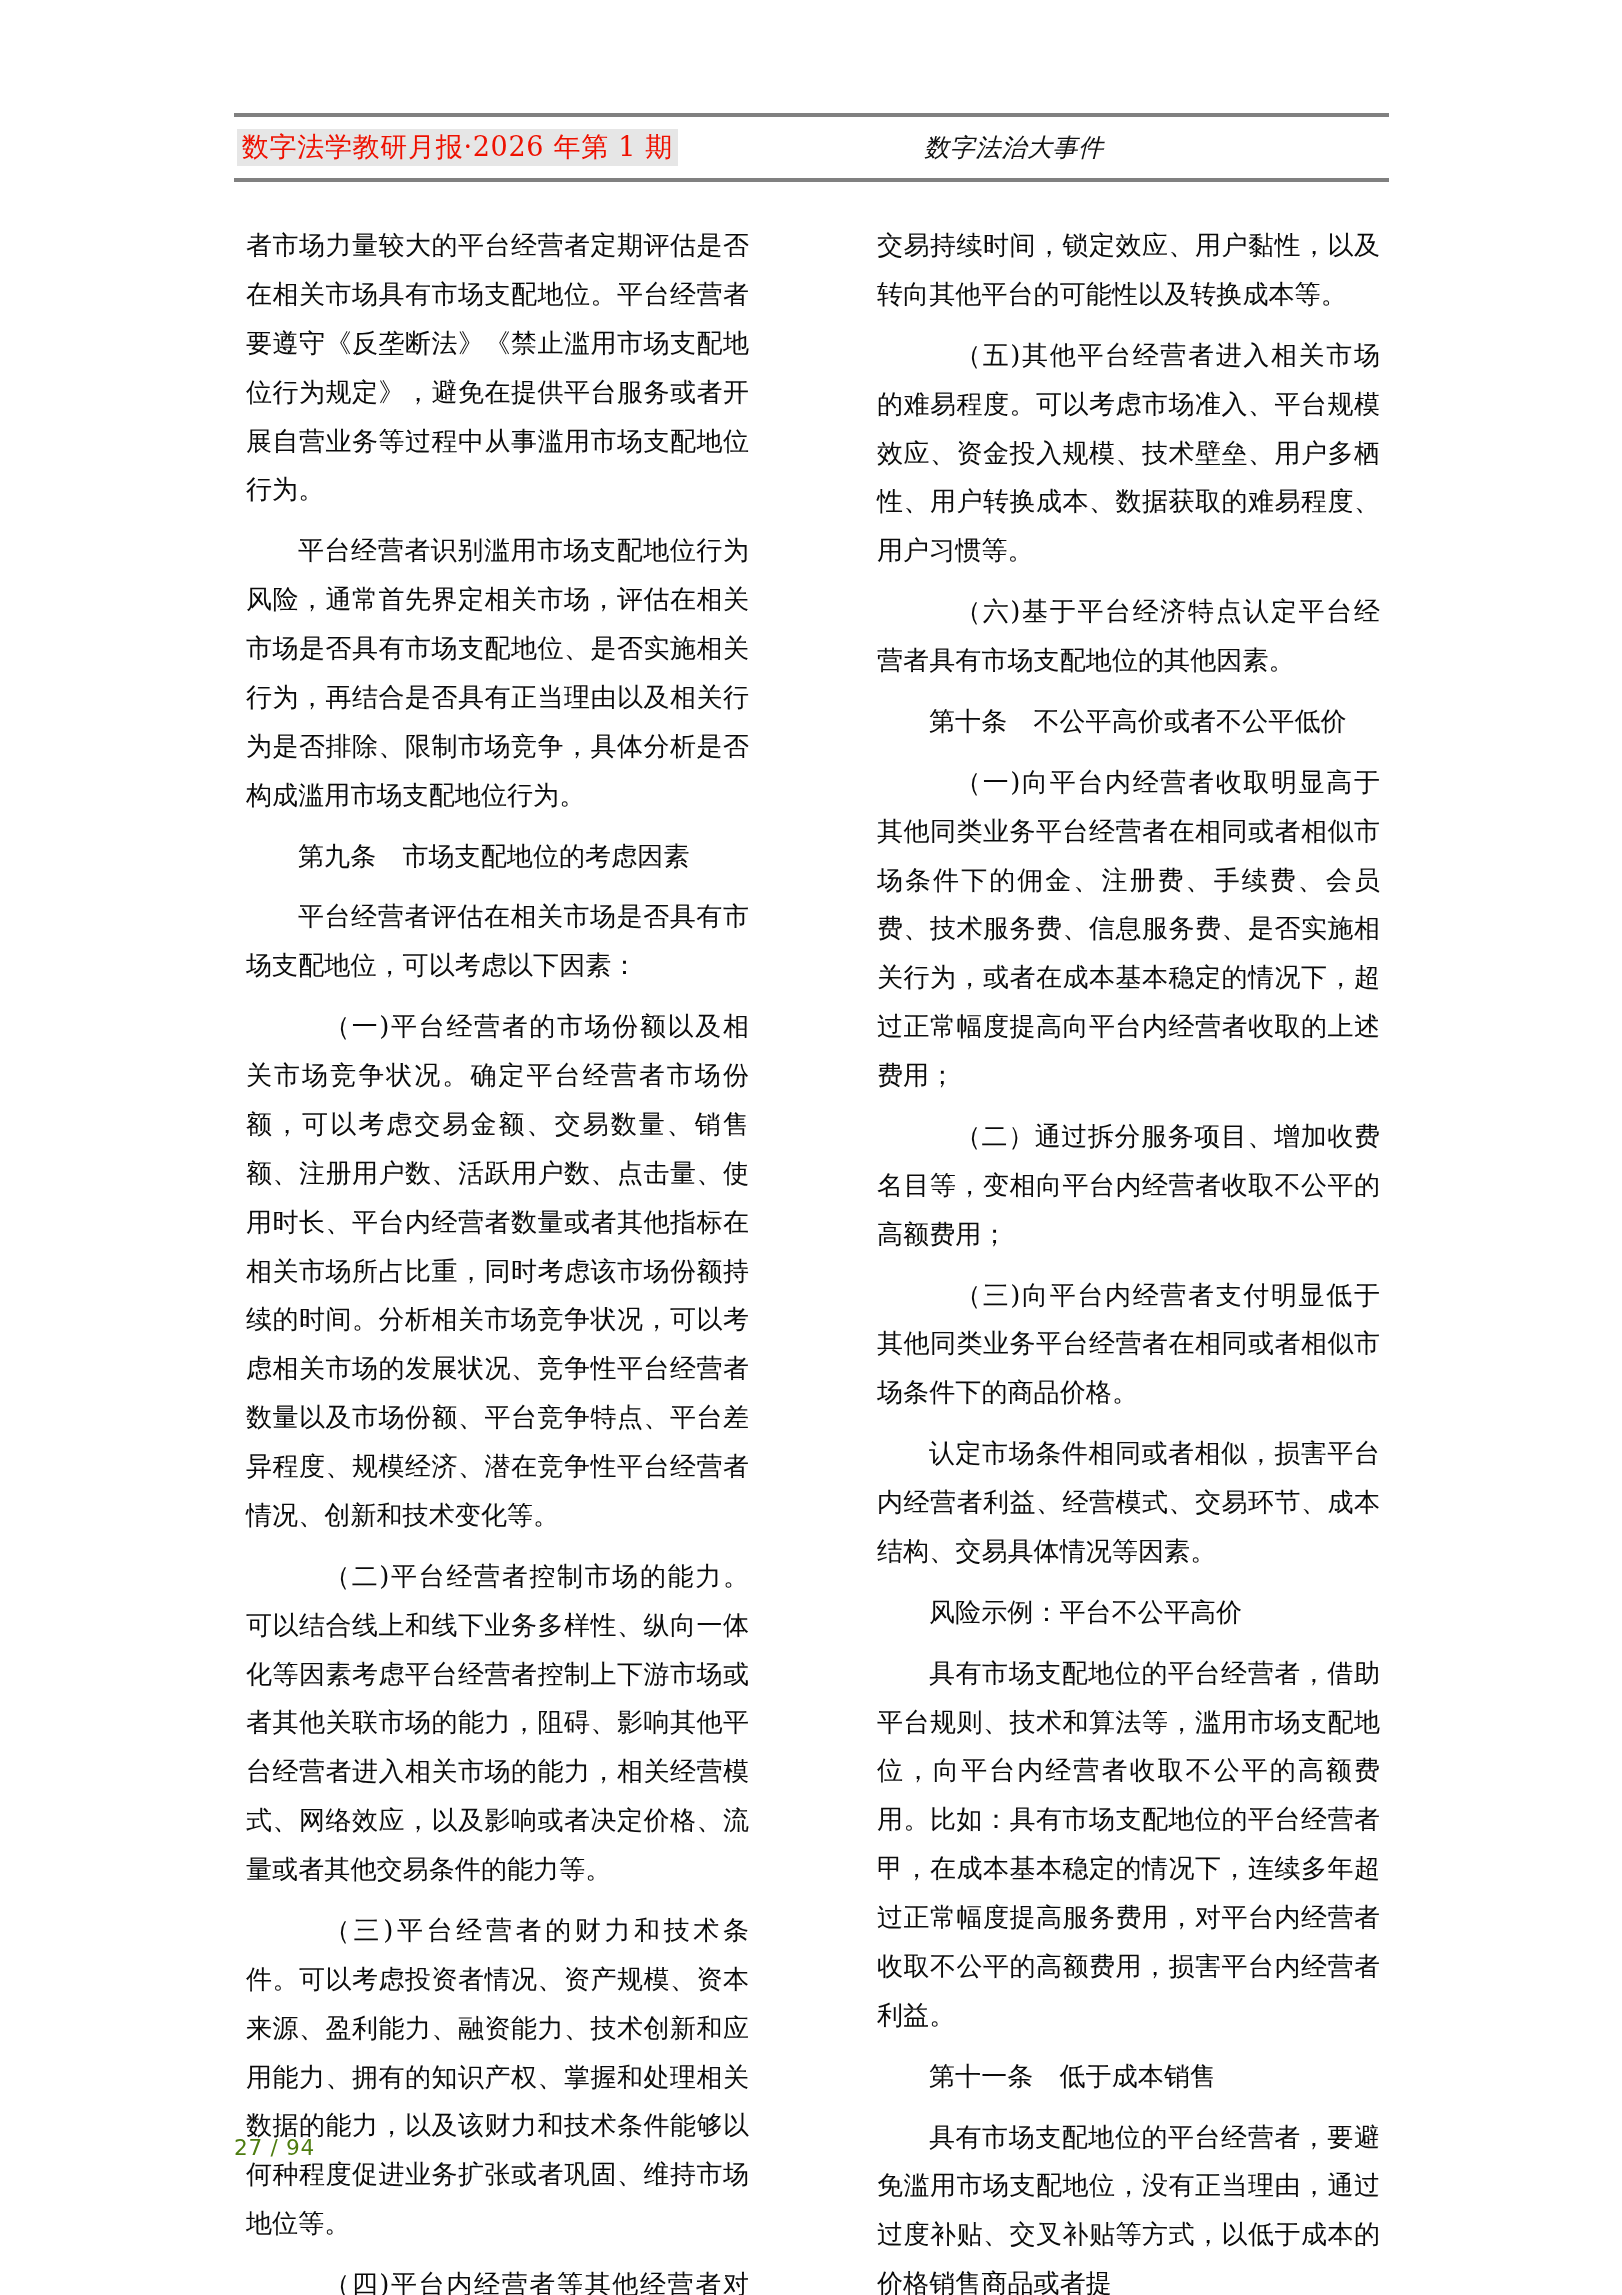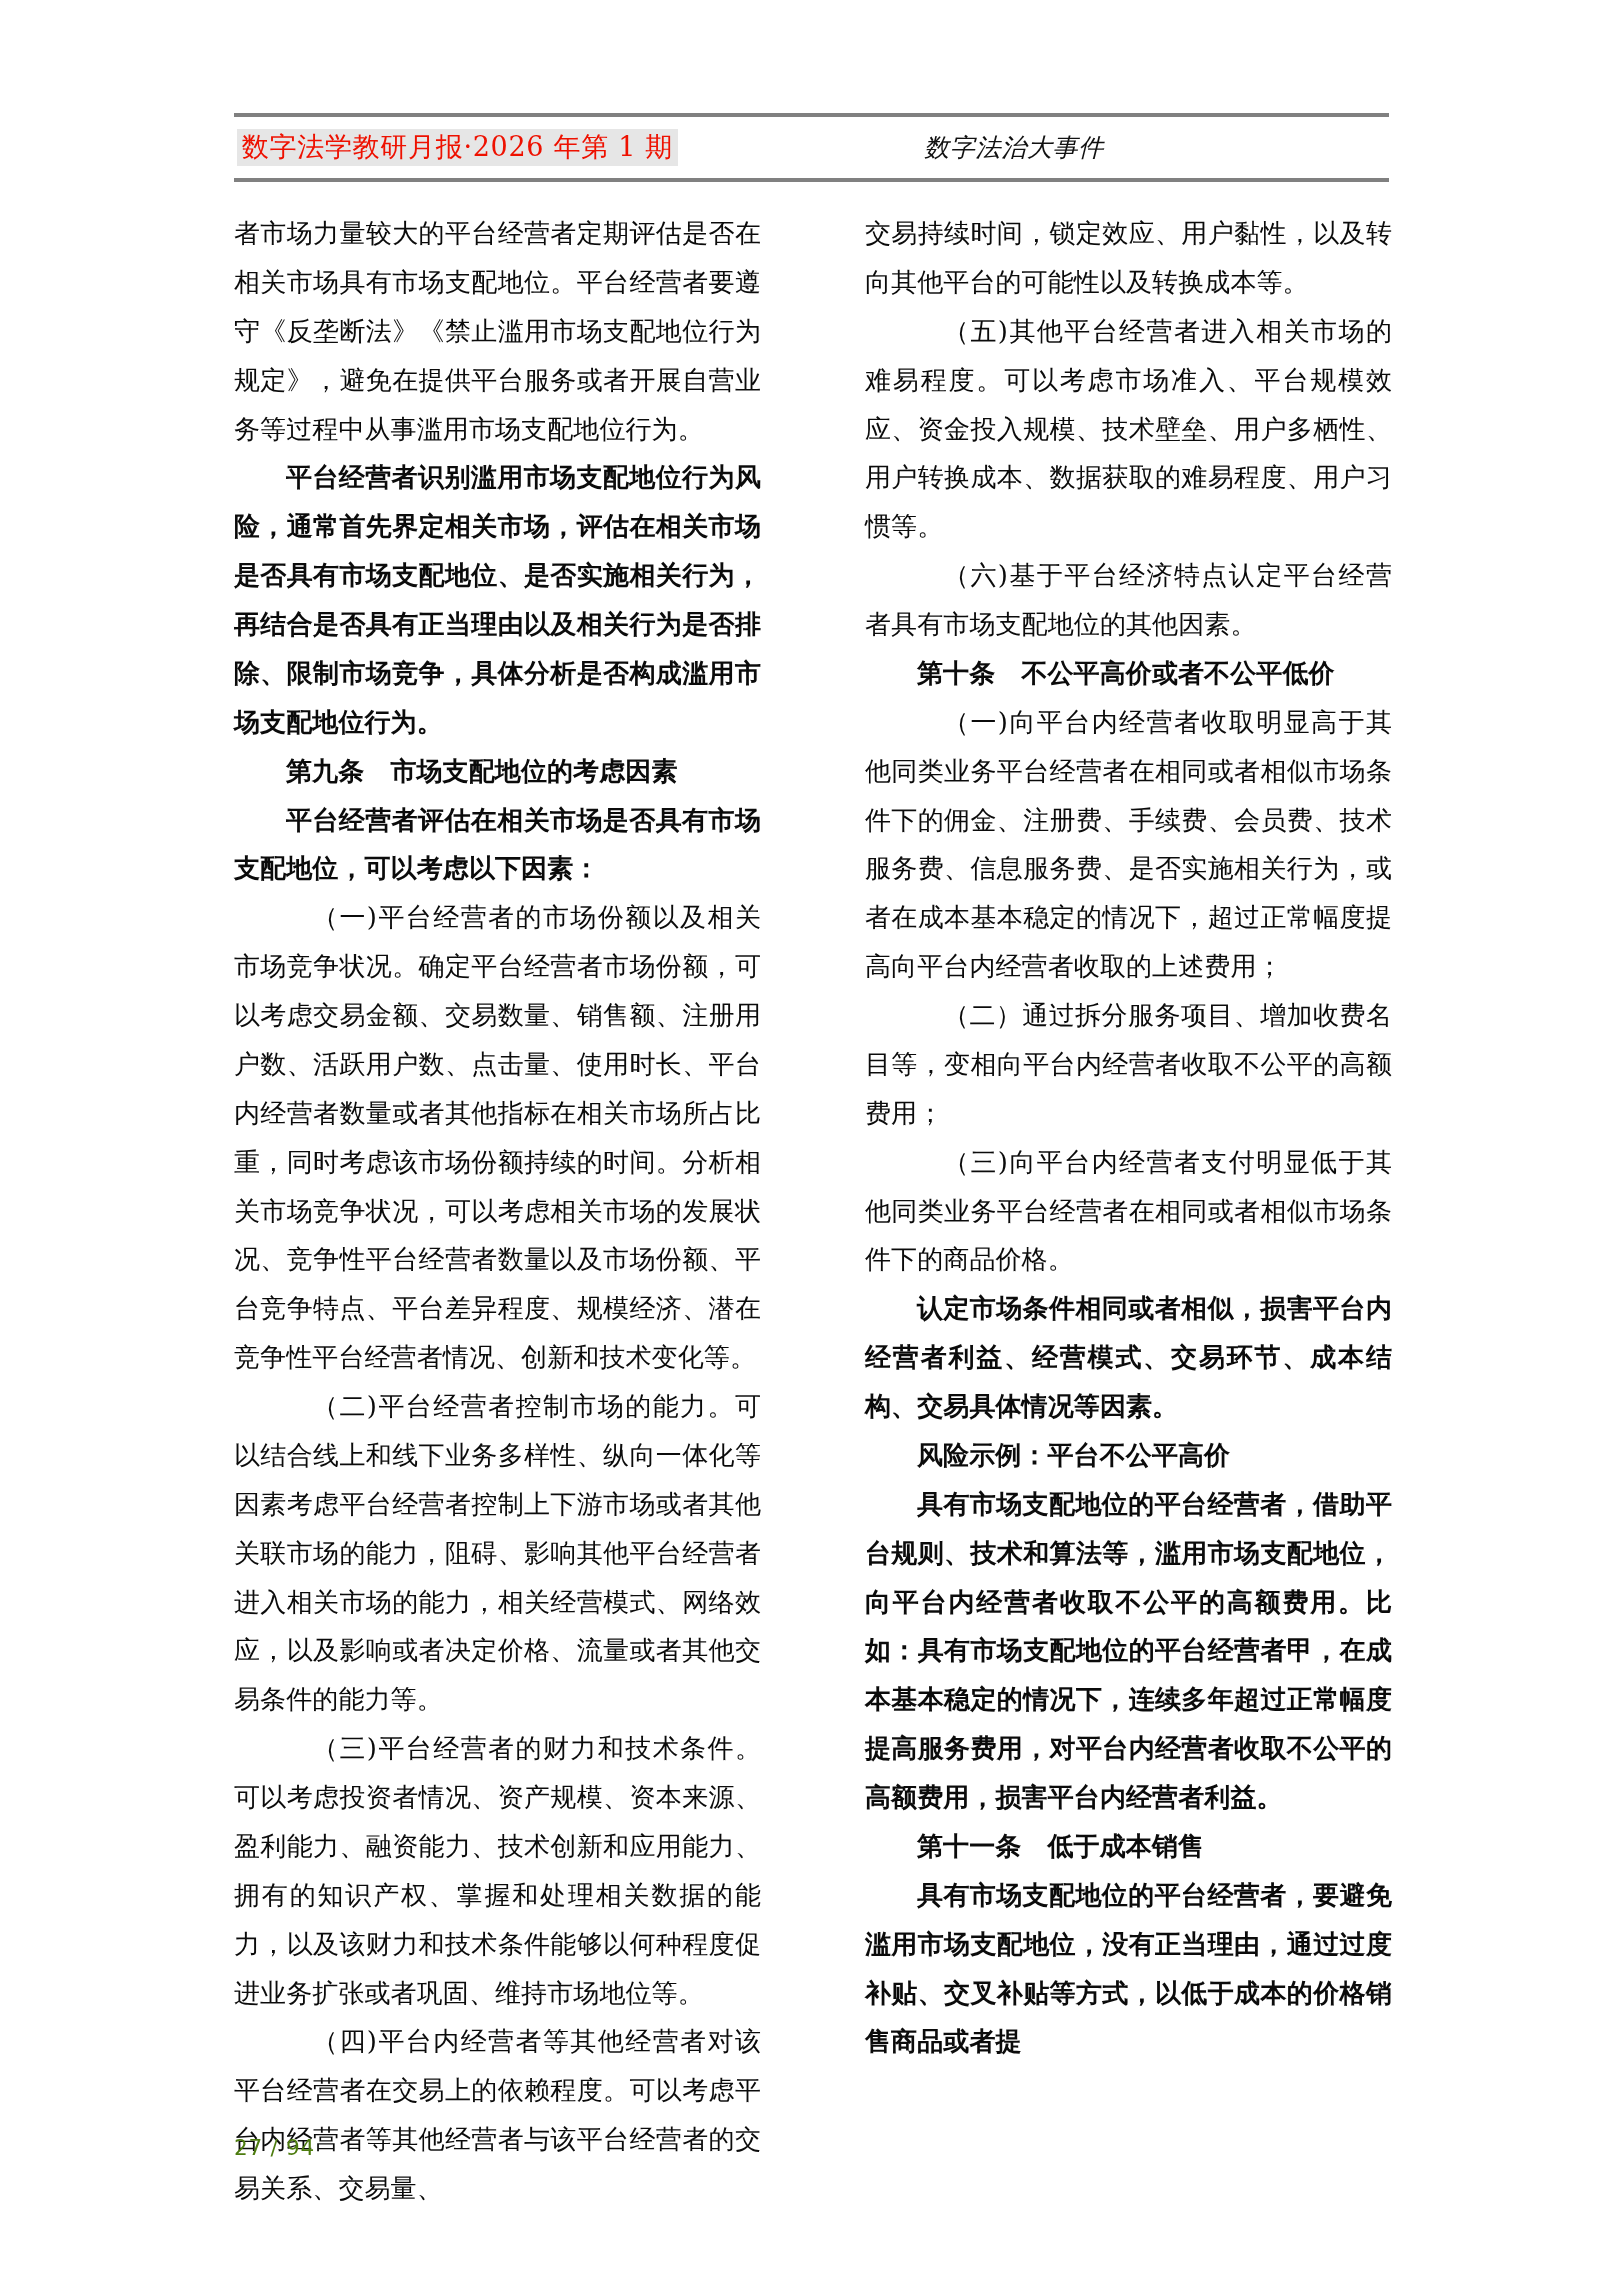--- a/index.html
+++ b/index.html
@@ -60,30 +60,30 @@
     top: 209px;
     width: 1158px;
     height: 1924px;
     display: flex;
     justify-content: space-between;
   }
   .col {
     width: 527px;
   }
   .col p {
-    margin: 0;
+    margin: 12px;
     font-size: 26px;
     line-height: 1.88;
     color: #0b0b0b;
     text-align: justify;
     text-justify: inter-character;
     letter-spacing: 0.1px;
     font-family: "DejaVu Serif", "Liberation Serif", serif;
   }
-  .col p.indent { text-indent: 2em; font-weight: bold; }
+  .col p.indent { text-indent: 2em; }
   .col p.indent3 { text-indent: 3em; }
   .col p.flush { text-indent: 0; }
 
   
   .footer {
     position: absolute;
     left: 234px;
     top: 2135px;
     width: 1158px;
     font-family: "DejaVu Sans", "Liberation Sans", sans-serif;

